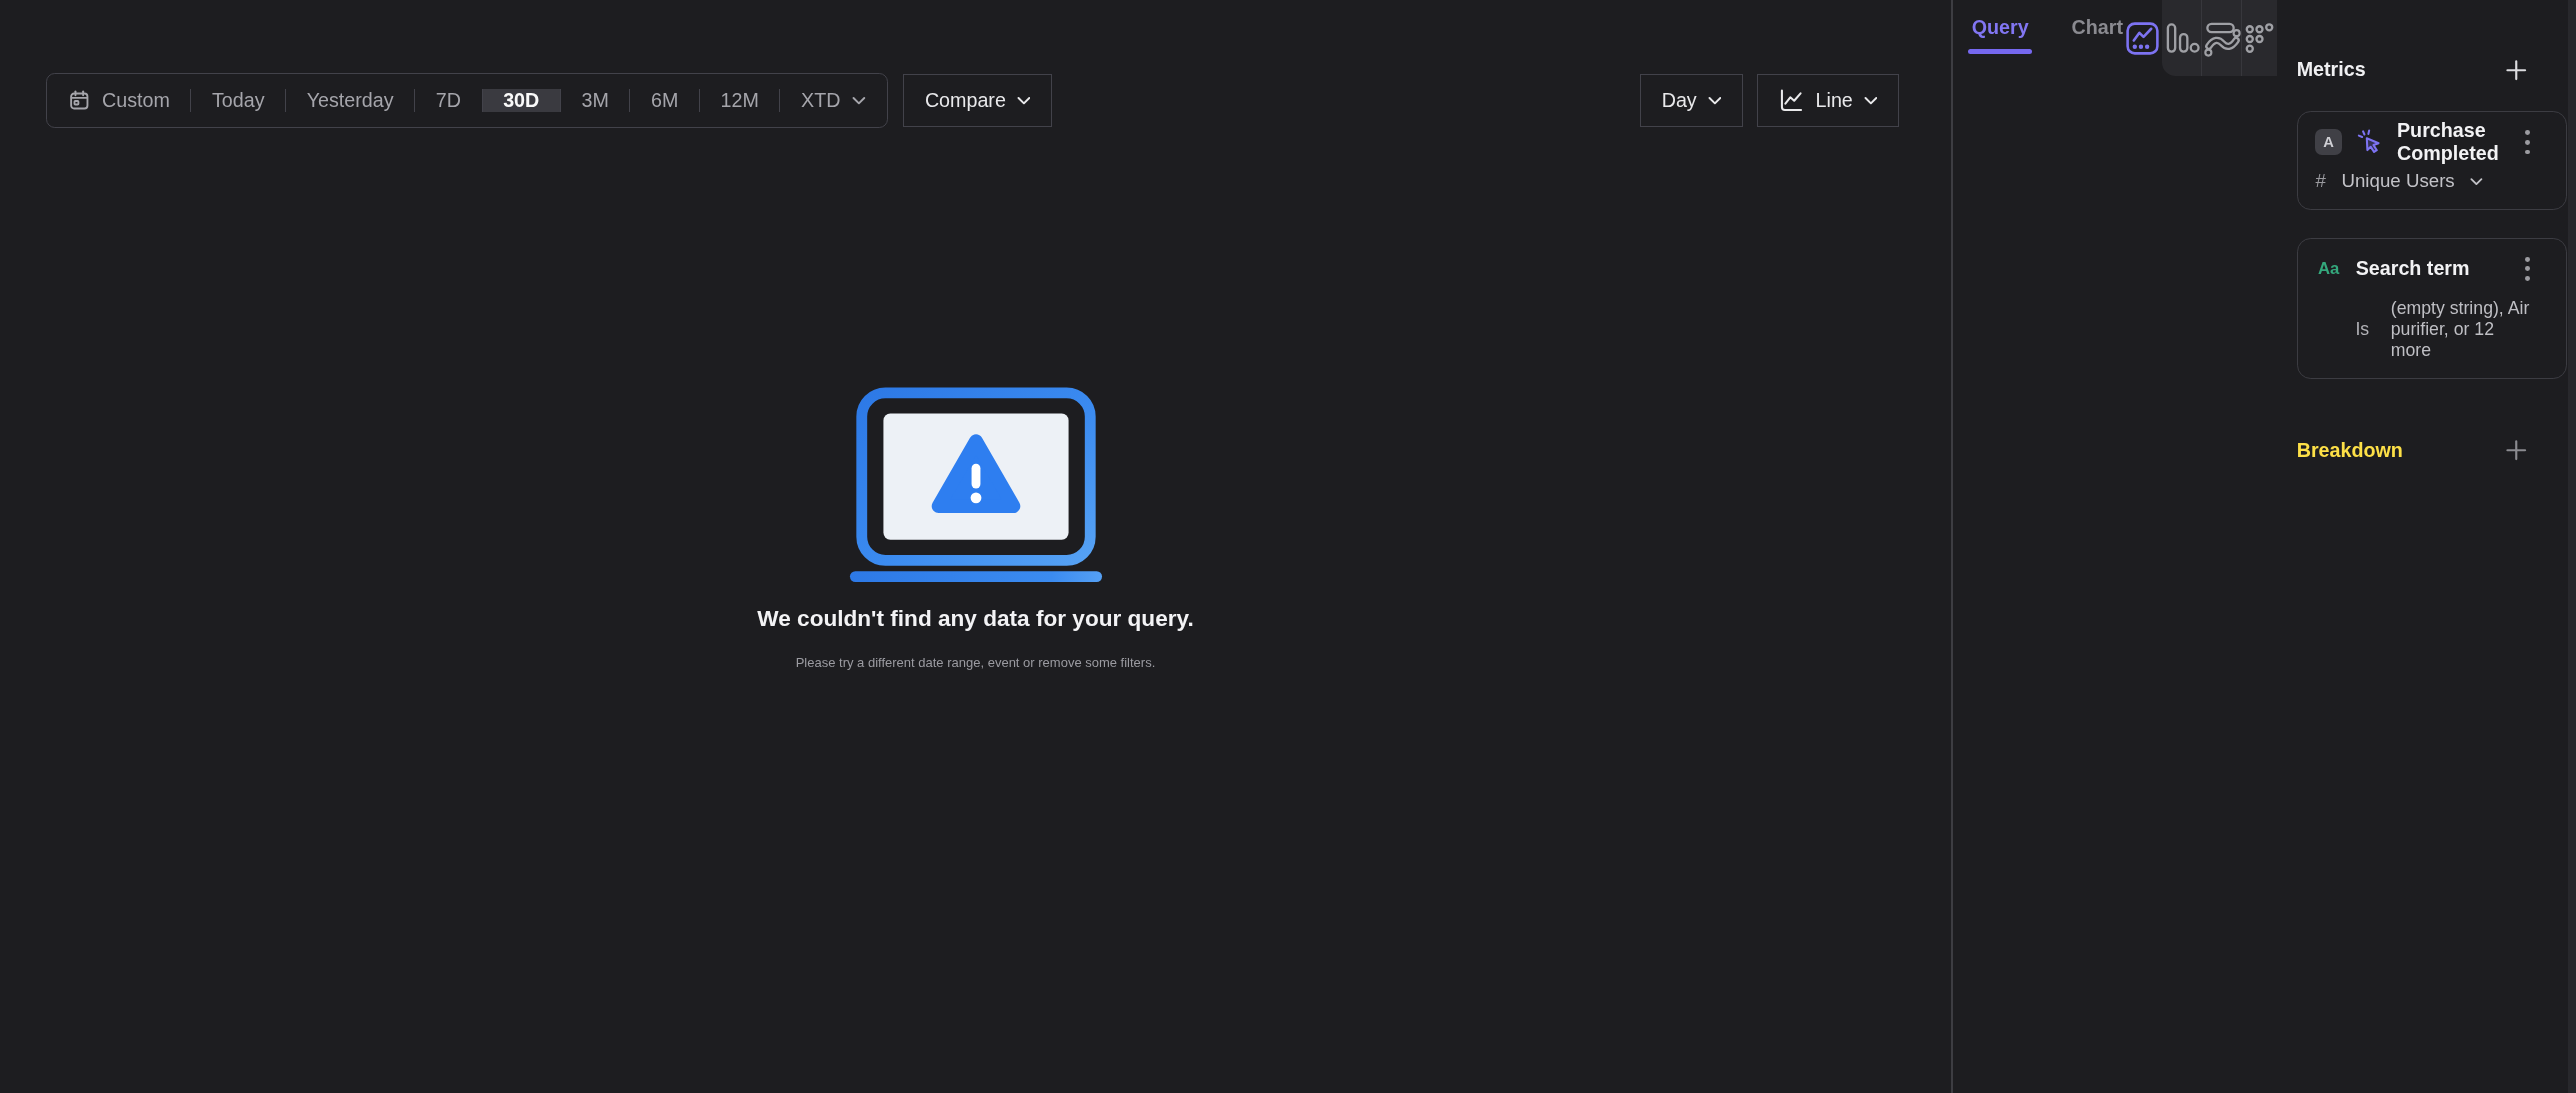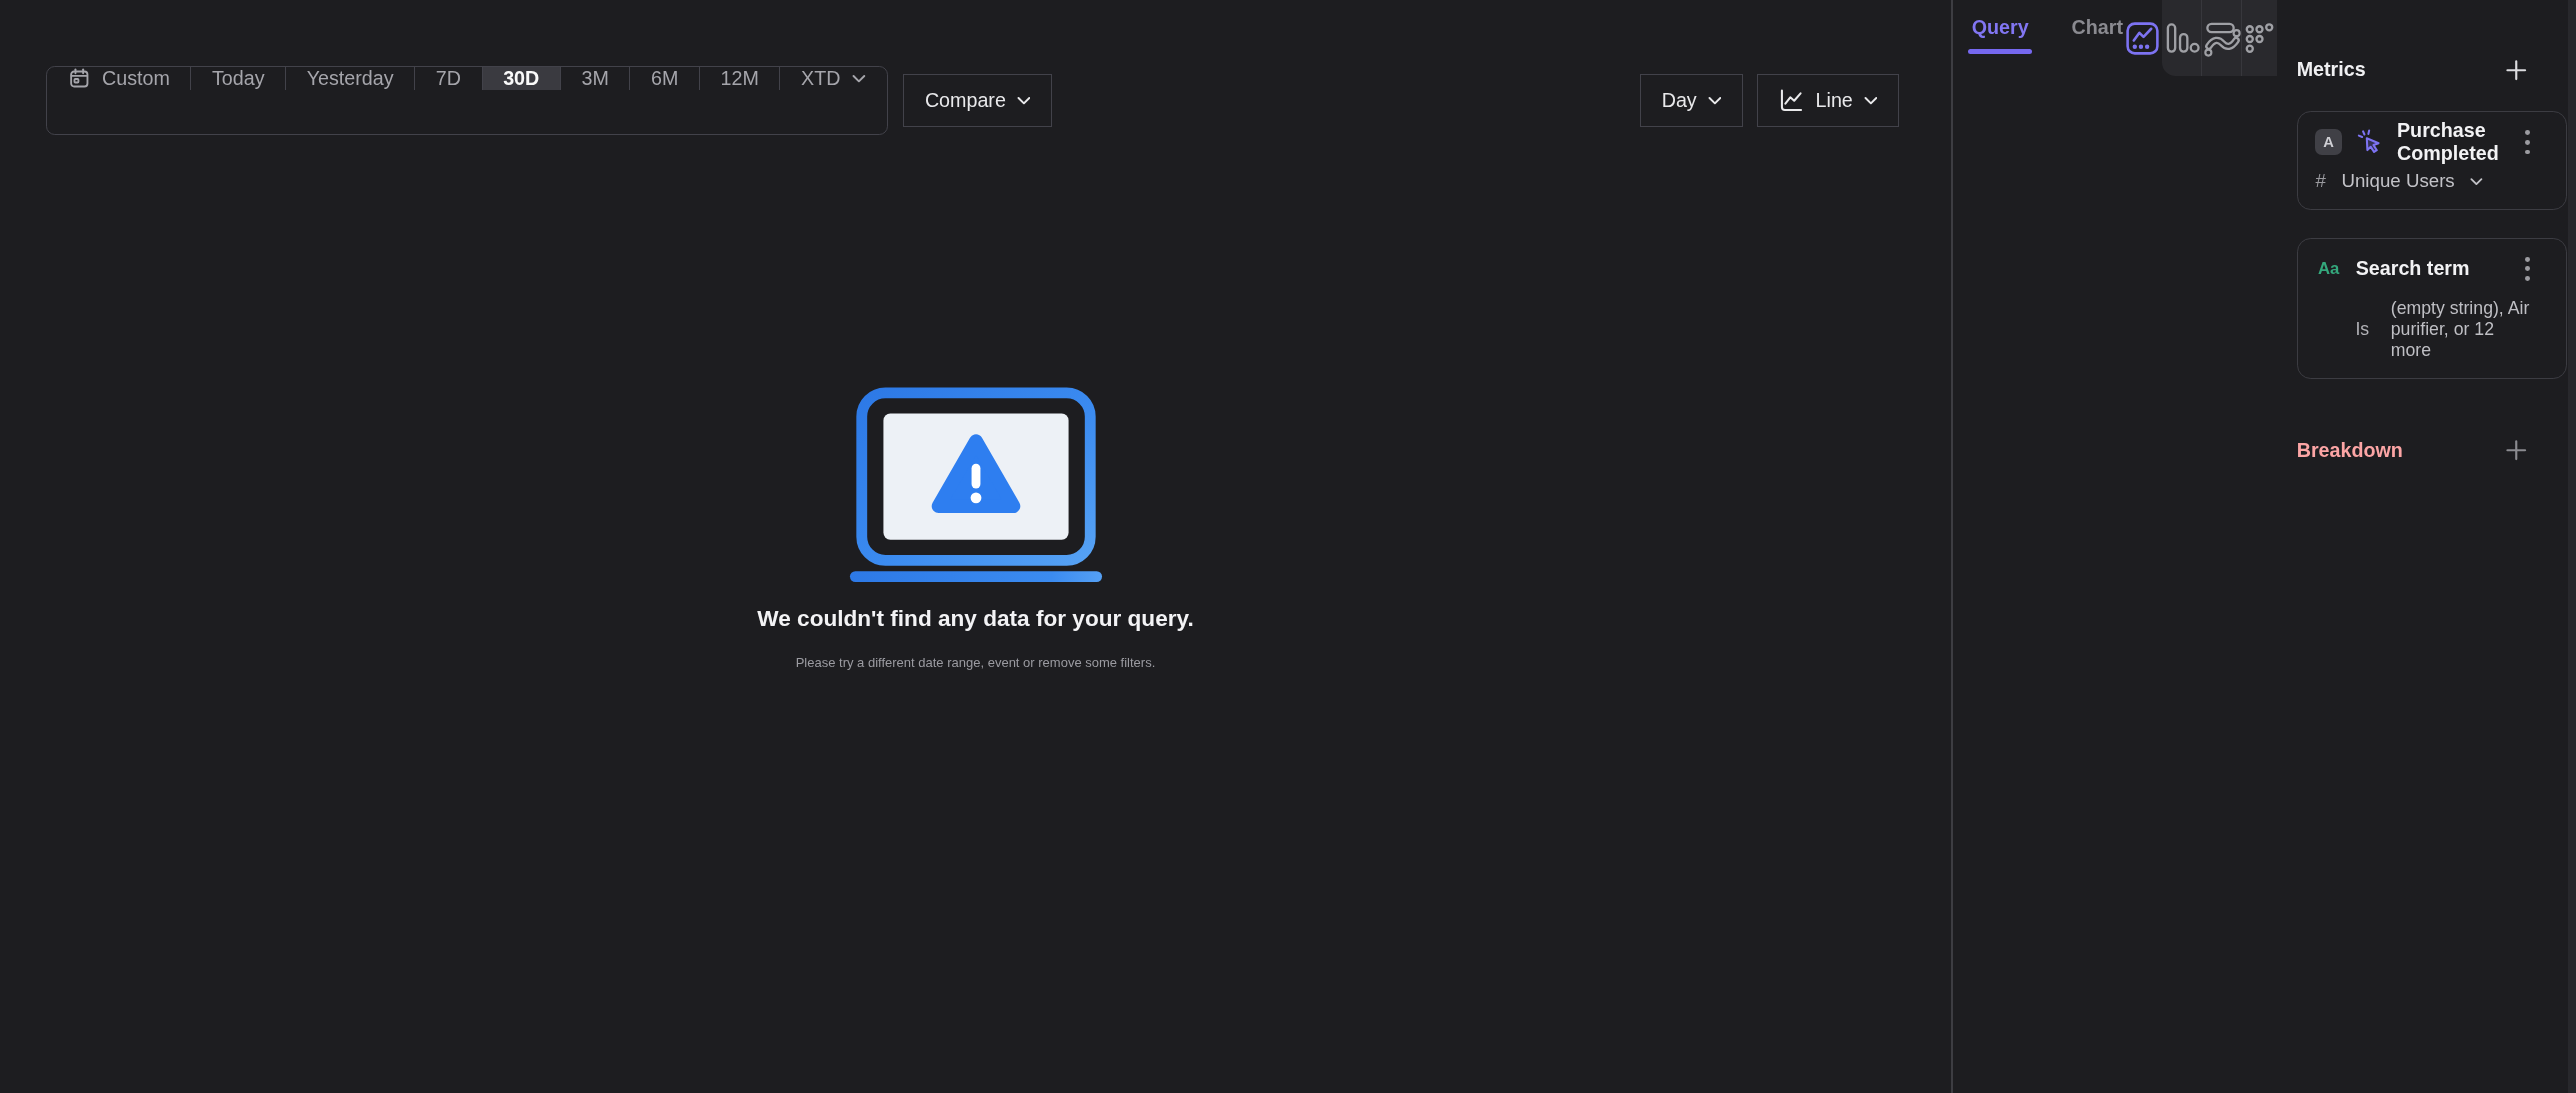--- a/index.html
+++ b/index.html
@@ -9,21 +9,21 @@
   .app { display:flex; width:2576px; height:1093px; }
 
   
   .main { flex:1 1 auto; position:relative; background:#1d1d20; }
 
   .toolbar { position:absolute; top:74px; left:46px; right:52px; height:53px;
              display:flex; align-items:center; justify-content:space-between; }
   .toolbar-left { display:flex; align-items:center; gap:15.7px; }
   .toolbar-right { display:flex; align-items:center; gap:13.8px; }
 
-  .seg-group { display:flex; align-items:flex-start; height:69px;
+  .seg-group { display:flex; align-items:center; height:55px;
                border:1px solid #42424a; border-radius:8.8px; overflow:hidden; }
   .seg { display:flex; align-items:center; gap:11.8px; padding:0 20.6px;
          font-size:19.7px; color:#a5a5ab; border-right:1px solid #42424a;
          white-space:nowrap; cursor:pointer; }
   .seg:last-child { border-right:none; }
   .seg.selected { background:#3a3a40; color:#fafafa; font-weight:700; }
 
   .btn { display:flex; align-items:center; gap:10.8px; height:53px; padding:0 20.6px;
          border:1px solid #42424a; border-radius:0; color:#e9e9eb;
          font-size:19.7px; white-space:nowrap; cursor:pointer; background:transparent; }
@@ -59,21 +59,21 @@
   .vtab.first-light { border-bottom-left-radius:13.8px; }
 
   .panel { flex:1; padding:0 8.8px 0 19.7px; position:relative; z-index:1; }
 
   .section-head { display:flex; align-items:center; justify-content:space-between;
                   height:27.5px; padding-right:37px; }
   .section-head.m-metrics { margin-top:56px; }
   .section-head.m-filter { margin-top:59px; }
   .section-head.m-breakdown { margin-top:58px; }
   .h-title { font-size:19.7px; font-weight:700; color:#f0f0f2; }
-  .h-title.dim { color:#fca5a5; }
+  .h-title.dim { color:#fde047; }
   .plus-btn { display:flex; align-items:center; justify-content:center;
               width:27.5px; height:27.5px; cursor:pointer; color:#dcdcdf; }
   .plus-btn.dim { color:#8b8b90; }
 
   .card { margin-top:27.5px; border:1px solid #3c3c42; border-radius:13.8px;
           padding:14.7px 33px 16.7px 17.7px; cursor:pointer; }
   .card-row1 { display:flex; align-items:center; gap:13.8px; height:31px; }
   .letter-badge { width:26.5px; height:26.5px; border-radius:6.9px; background:#404046;
                   color:#cfcfd4; font-size:14.7px; font-weight:700;
                   display:flex; align-items:center; justify-content:center; flex:0 0 auto; }

